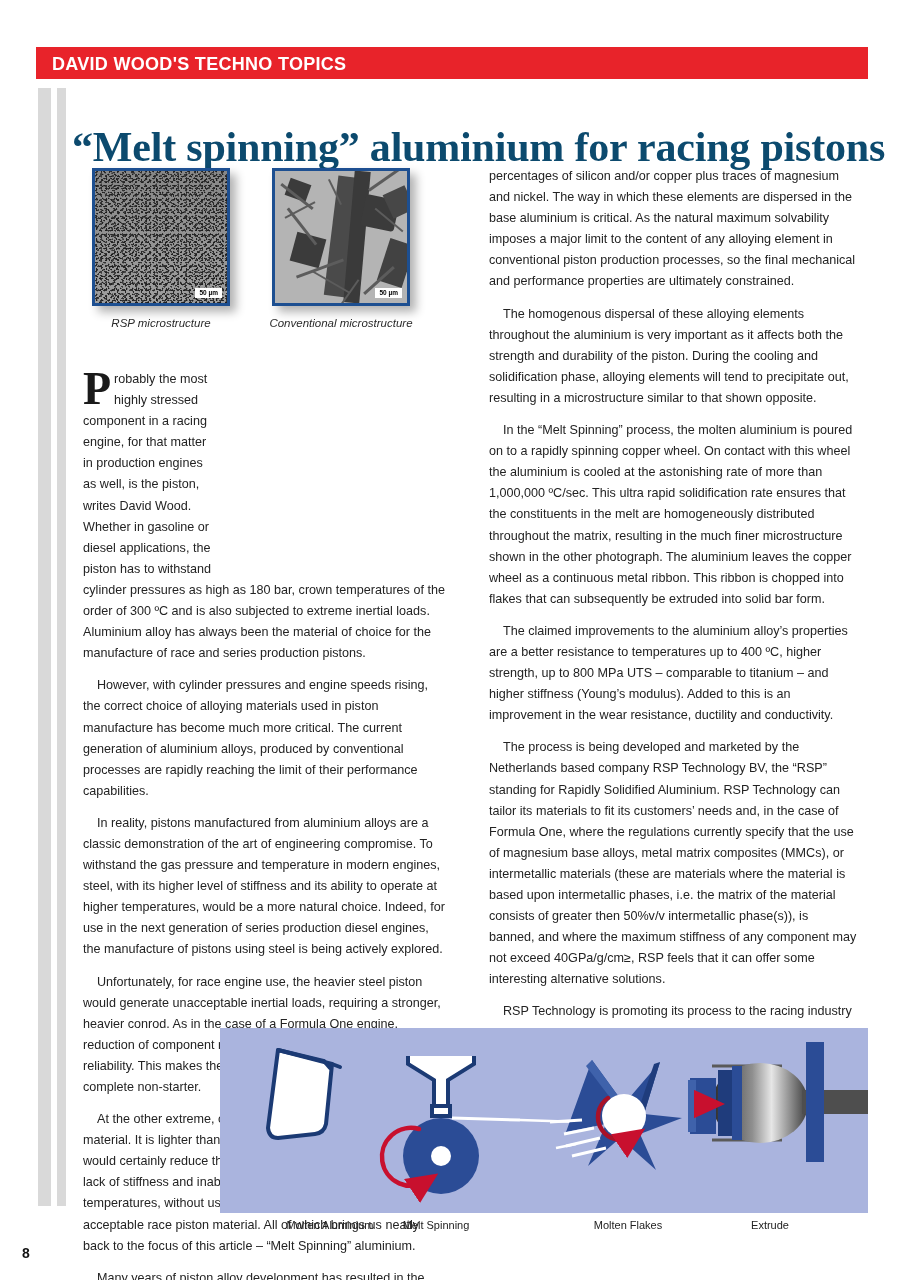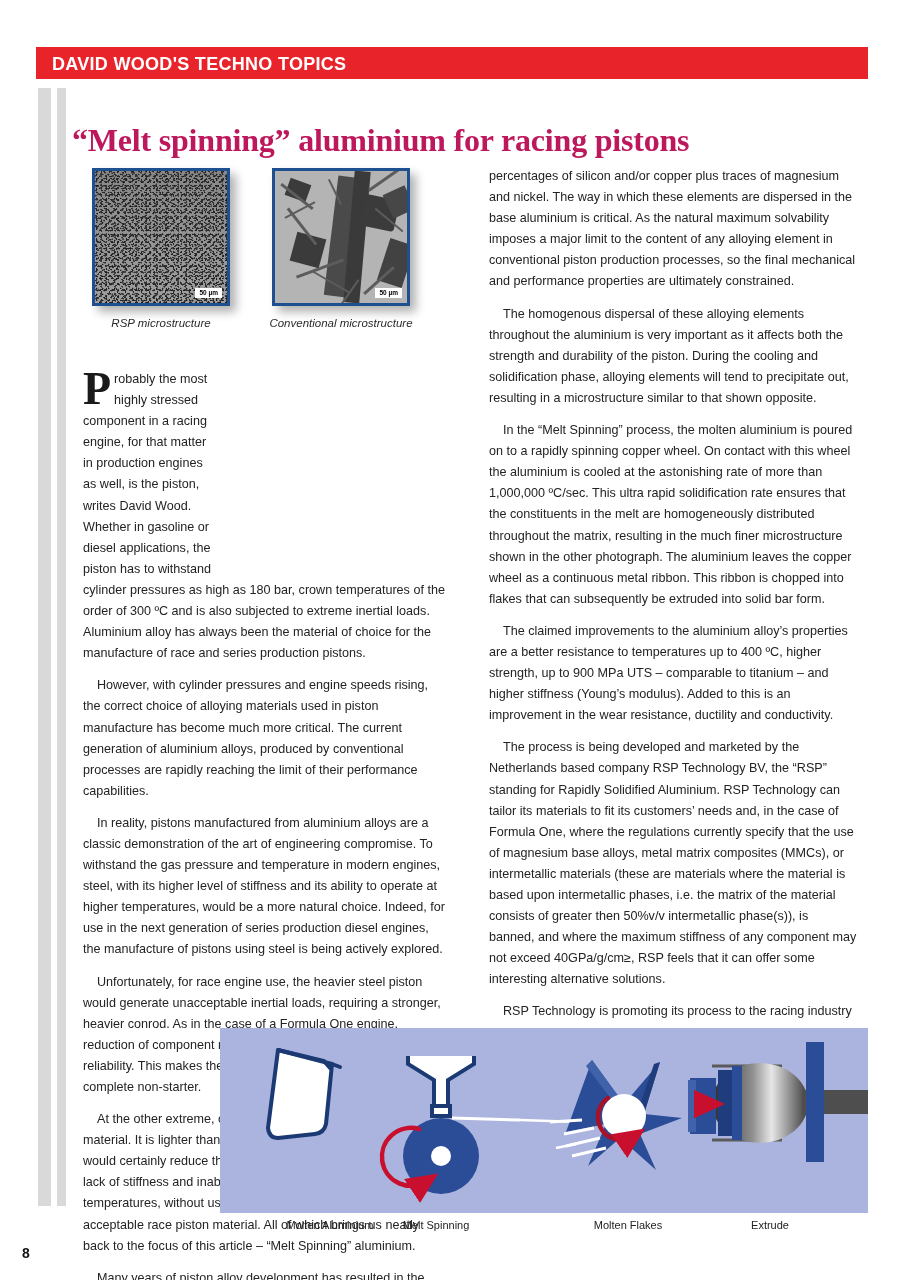--- a/index.html
+++ b/index.html
@@ -53,23 +53,23 @@
     font-family: "Liberation Sans", sans-serif;
   }
 
   
   #headline {
     position: absolute;
     left: 72px;
     top: 95px;
     width: 820px;
     font-family: "Liberation Serif", serif;
-    font-size: 32px;
+    font-size: 42px;
     line-height: 48px;
-    color: #be185d;
+    color: #0c4a6e;
     letter-spacing: -0.2px;
     white-space: nowrap;
   }
 
   
   #figures {
     position: absolute;
     left: 92px;
     top: 168px;
     width: 370px;
@@ -293,21 +293,21 @@
   <p class="ind">In reality, pistons manufactured from aluminium alloys are a classic demonstration of the art of engineering compromise. To withstand the gas pressure and temperature in modern engines, steel, with its higher level of stiffness and its ability to operate at higher temperatures, would be a more natural choice. Indeed, for use in the next generation of series production diesel engines, the manufacture of pistons using steel is being actively explored.</p>
   <p class="ind">Unfortunately, for race engine use, the heavier steel piston would generate unacceptable inertial loads, requiring a stronger, heavier conrod. As in the case of a Formula One engine, reduction of component mass is the main driver to achieving reliability. This makes the adoption of steel based pistons a complete non-starter.</p>
   <p class="ind">At the other extreme, one could adopt magnesium as a piston material. It is lighter than both steel and aluminium alloy and would certainly reduce the destructive inertial forces. However, its lack of stiffness and inability to withstand combustion temperatures, without using exotic coatings, rule it out as an acceptable race piston material. All of which brings us neatly back to the focus of this article – “Melt Spinning” aluminium.</p>
   <p class="ind">Many years of piston alloy development has resulted in the adoption of consistent performance alloys such as RR58, used for many years in Cosworth race engines and 4032, with its higher silicon content popular in North America as a piston alloy. These piston alloys contain various</p>
 </div>
 
 <div class="col" id="col-right">
   <p>percentages of silicon and/or copper plus traces of magnesium and nickel. The way in which these elements are dispersed in the base aluminium is critical. As the natural maximum solvability imposes a major limit to the content of any alloying element in conventional piston production processes, so the final mechanical and performance properties are ultimately constrained.</p>
   <p class="ind">The homogenous dispersal of these alloying elements throughout the aluminium is very important as it affects both the strength and durability of the piston. During the cooling and solidification phase, alloying elements will tend to precipitate out, resulting in a microstructure similar to that shown opposite.</p>
   <p class="ind">In the “Melt Spinning” process, the molten aluminium is poured on to a rapidly spinning copper wheel. On contact with this wheel the aluminium is cooled at the astonishing rate of more than 1,000,000 ºC/sec. This ultra rapid solidification rate ensures that the constituents in the melt are homogeneously distributed throughout the matrix, resulting in the much finer microstructure shown in the other photograph. The aluminium leaves the copper wheel as a continuous metal ribbon. This ribbon is chopped into flakes that can subsequently be extruded into solid bar form.</p>
-  <p class="ind">The claimed improvements to the aluminium alloy’s properties are a better resistance to temperatures up to 400 ºC, higher strength, up to 900 MPa UTS – comparable to titanium – and higher stiffness (Young’s modulus). Added to this is an improvement in the wear resistance, ductility and conductivity.</p>
+  <p class="ind">The claimed improvements to the aluminium alloy’s properties are a better resistance to temperatures up to 400 ºC, higher strength, up to 800 MPa UTS – comparable to titanium – and higher stiffness (Young’s modulus). Added to this is an improvement in the wear resistance, ductility and conductivity.</p>
   <p class="ind">The process is being developed and marketed by the Netherlands based company RSP Technology BV, the “RSP” standing for Rapidly Solidified Aluminium. RSP Technology can tailor its materials to fit its customers’ needs and, in the case of Formula One, where the regulations currently specify that the use of magnesium base alloys, metal matrix composites (MMCs), or intermetallic materials (these are materials where the material is based upon intermetallic phases, i.e. the matrix of the material consists of greater then 50%v/v intermetallic phase(s)), is banned, and where the maximum stiffness of any component may not exceed 40GPa/g/cm≥, RSP feels that it can offer some interesting alternative solutions.</p>
   <p class="ind">RSP Technology is promoting its process to the racing industry and the OEM’s for series production use. It believes that using its melt spinning process, it can offer both sectors a superior aluminium product. We have already heard of racing piston manufacturers looking seriously at RSP’s technology. We shall watch this technology with interest.</p>
 </div>
 
 <div id="process-fig">
   <svg id="process-svg" viewBox="0 0 648 185" xmlns="http://www.w3.org/2000/svg">
     <defs>
       <linearGradient id="billetGrad" x1="0" y1="0" x2="1" y2="0">
         <stop offset="0%" stop-color="#2b2b2b"></stop>
         <stop offset="42%" stop-color="#8f8f8f"></stop>

